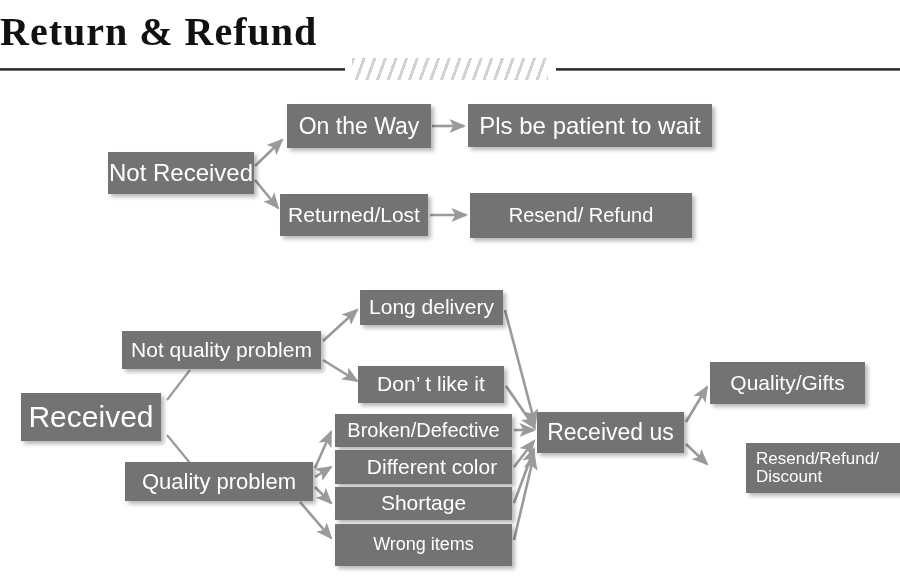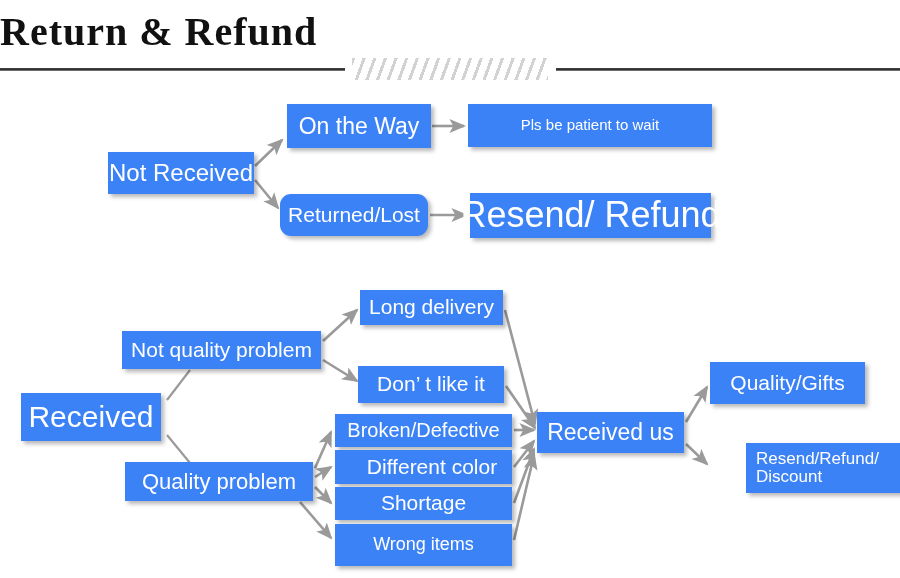--- a/index.html
+++ b/index.html
@@ -48,21 +48,21 @@
     background-image: repeating-linear-gradient(
       110deg,
       #d2d2d2 0px, #d2d2d2 3px,
       #ffffff 3px, #ffffff 10px
     );
   }
 
   
   .node {
     position: absolute;
-    background: #3b82f6;
+    background: #737373;
     color: #ffffff;
     box-sizing: border-box;
     display: flex;
     align-items: center;
     justify-content: center;
     padding: 0 7px;
     line-height: 1.08;
     white-space: pre;
     box-shadow: 3px 3px 4px rgba(0,0,0,0.28);
     z-index: 3;
@@ -134,29 +134,29 @@
 </svg>
 
 <div class="node" style="left:108px; top:152px; width:146px; height:42px; font-size:24px;">
   <span>Not Received</span>
 </div>
 
 <div class="node" style="left:287px; top:104px; width:144px; height:44px; font-size:23px;">
   <span>On the Way</span>
 </div>
 
-<div class="node" style="left:468px; top:104px; width:244px; height:43px; font-size:15px;justify-content:center;">
+<div class="node" style="left:468px; top:104px; width:244px; height:43px; font-size:24px;justify-content:center;">
   <span>Pls be patient to wait</span>
 </div>
 
-<div class="node" style="left:280px; top:194px; width:148px; height:42px; font-size:21px;border-radius:11px;">
+<div class="node" style="left:280px; top:194px; width:148px; height:42px; font-size:21px;">
   <span>Returned/Lost</span>
 </div>
 
-<div class="node" style="left:470px; top:193px; width:241px; height:45px; font-size:36px;">
+<div class="node" style="left:470px; top:193px; width:222px; height:45px; font-size:20px;">
   <span>Resend/ Refund</span>
 </div>
 
 <div class="node" style="left:21px; top:393px; width:140px; height:48px; font-size:30px;">
   <span>Received</span>
 </div>
 
 <div class="node" style="left:122px; top:331px; width:199px; height:38px; font-size:21px;">
   <span>Not quality problem</span>
 </div>

